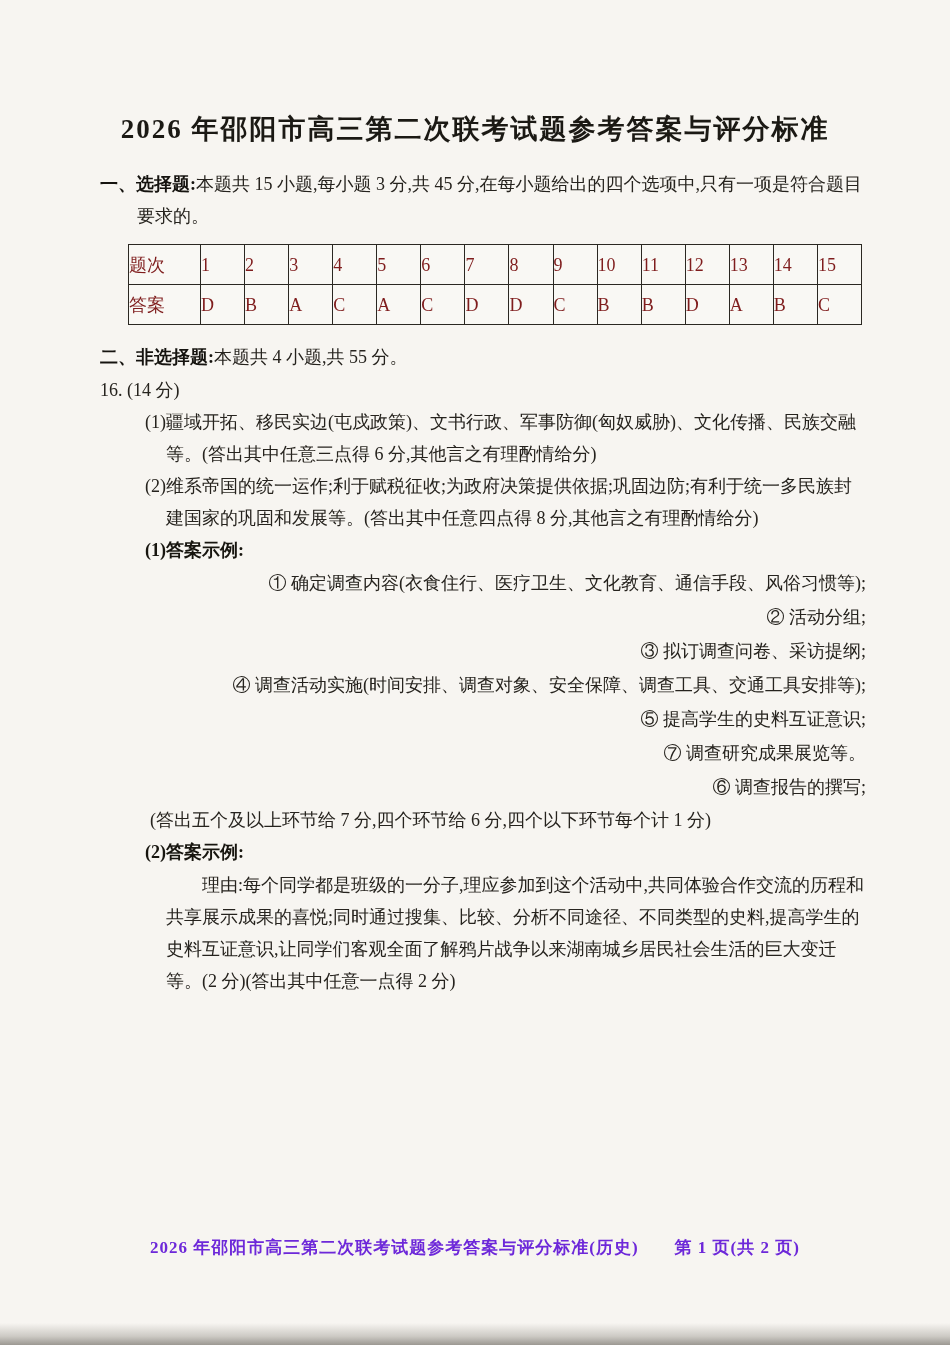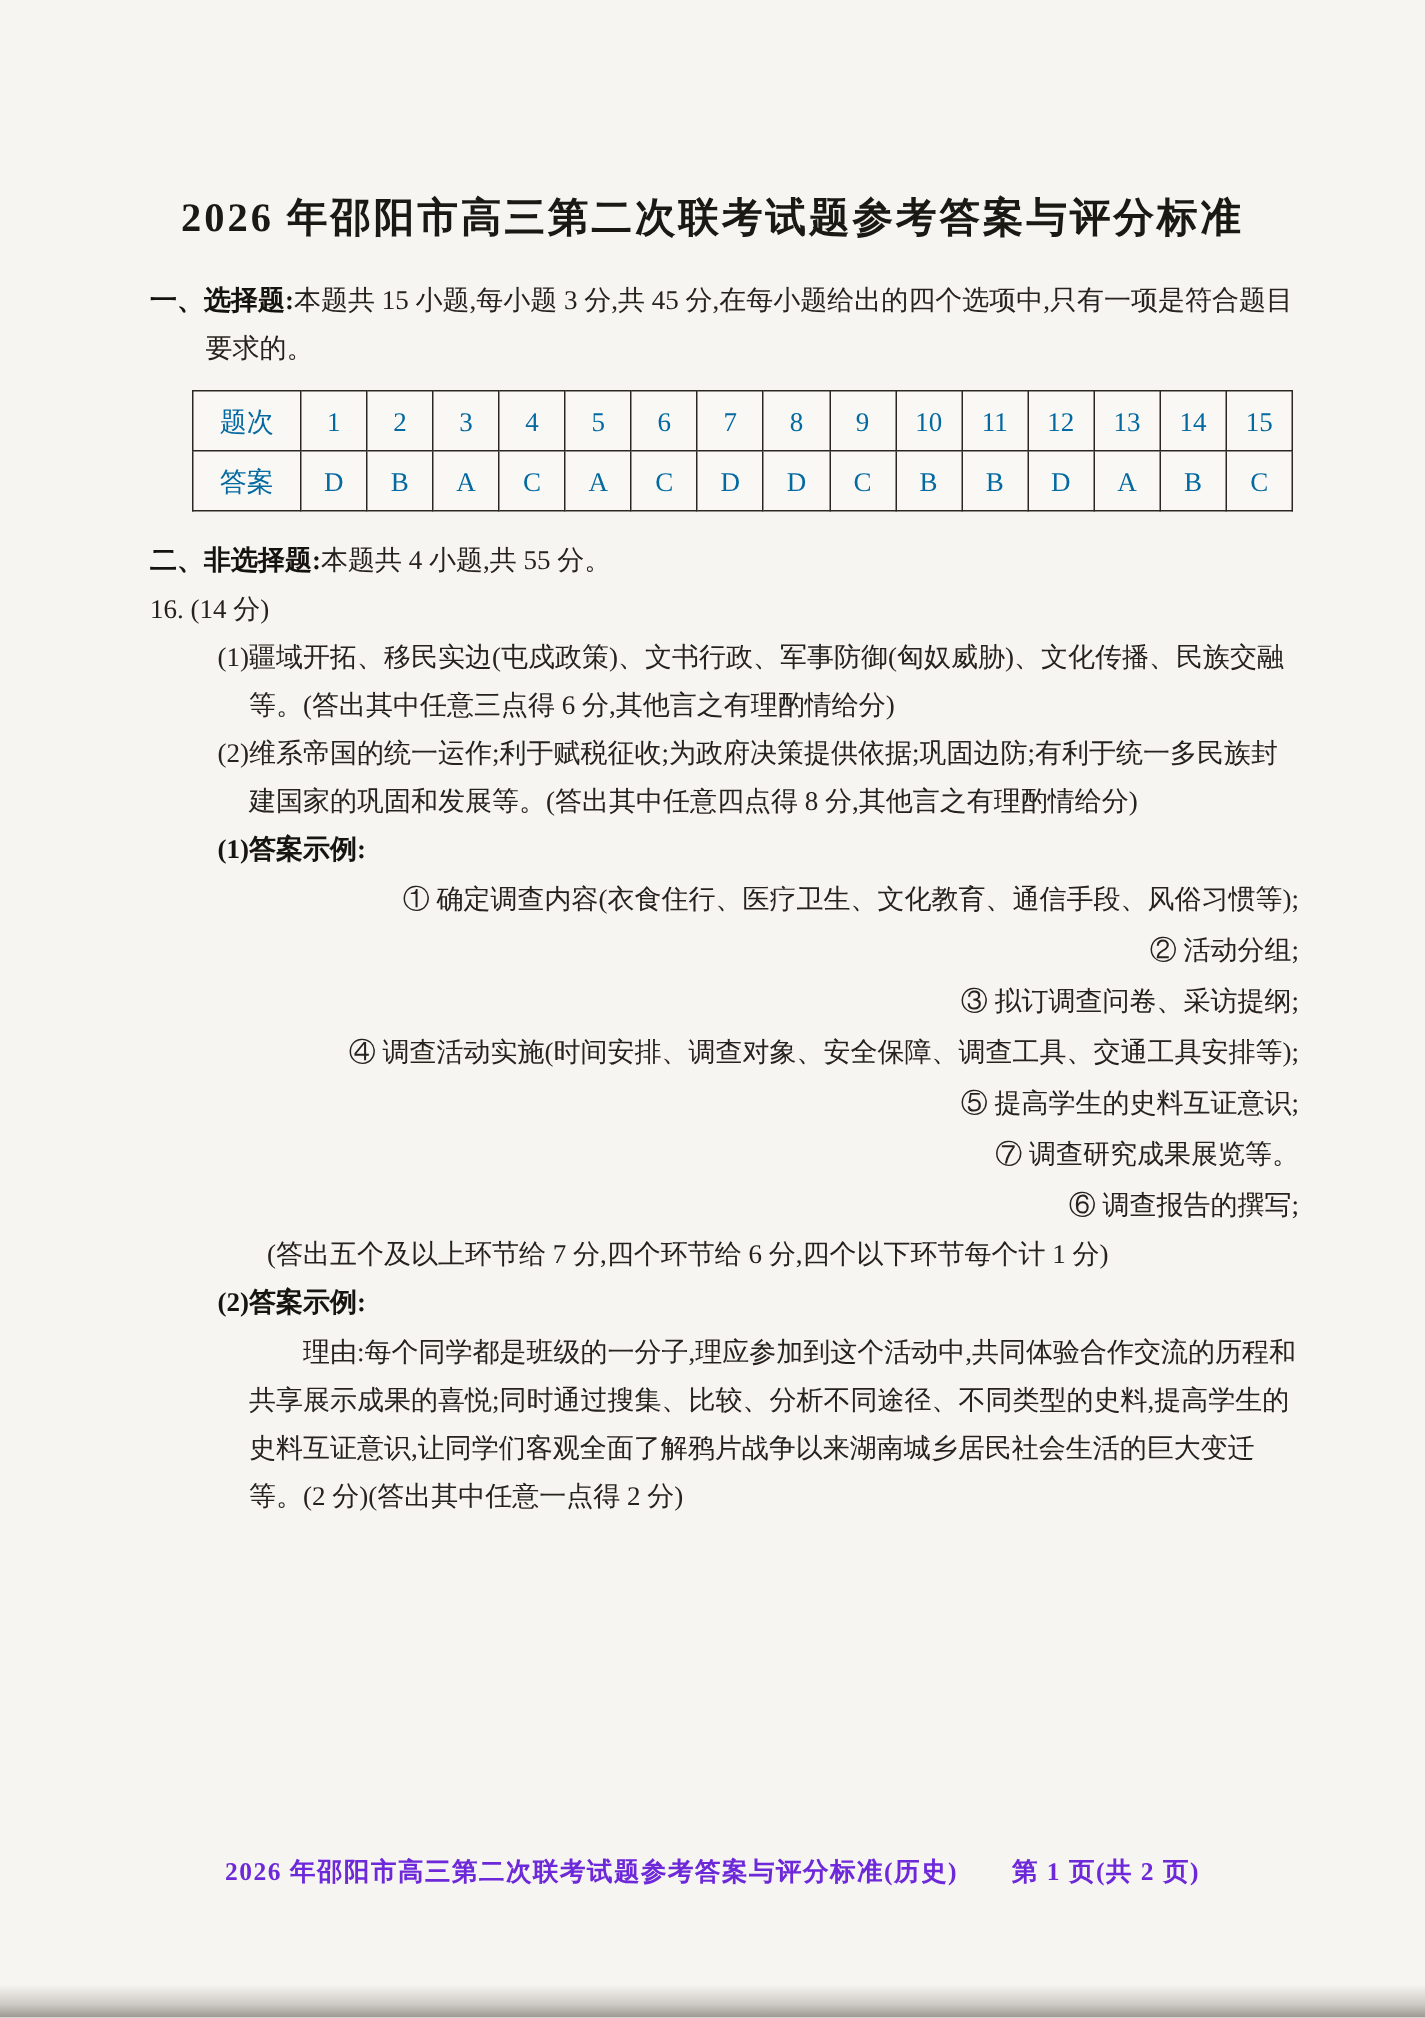--- a/index.html
+++ b/index.html
@@ -5,49 +5,49 @@
   * { margin:0; padding:0; box-sizing:border-box; }
   html,body { background:#cfccc7; }
   body { font-family:"Liberation Serif","DejaVu Serif",serif; }
   .page {
     position:relative; width:950px; height:1345px; margin:0 auto;
     background:#f7f5f1; color:#26231e; overflow:hidden;
   }
   .title {
     padding-top:110px; text-align:center;
     font-size:27px; font-weight:bold; letter-spacing:2px;
-    line-height:38px; color:#1b1914;margin-top:16px;
+    line-height:38px; color:#1b1914;
   }
   .subject {
     text-align:center; margin-top:8px;
     font-size:47px; font-weight:bold; line-height:60px; color:#15130f;
   }
   .content {
     margin:20px 84px 0 100px;
     font-size:18px; line-height:32px;
   }
   .sec-heading { padding-left:37px; text-indent:-37px; }
   .sec-heading .lbl { font-weight:bold; color:#15130f; }
   .sec2 { margin-top:16px; }
   table.answers {
     border-collapse:collapse; table-layout:fixed;
     width:734px; margin:12px 0 0 28px;
     background:#f9f8f4;
   }
   table.answers td {
-    border:1.7px solid #2b2822; text-align:center;
-    height:40px; font-size:18px; padding:0; color:#0369a1;
+    border:1.7px solid #2b2822; text-align:left;
+    height:40px; font-size:18px; padding:0; color:#7f1d1d;
   }
   table.answers td.rowlabel { width:72px; }
   .qnum { margin-top:1px; }
   .ans-para { margin-left:45px; padding-left:21px; text-indent:-21px; }
   .part-label { margin-left:45px; font-weight:bold; color:#17150f; }
   .steps { line-height:34px; }
   .step-item { margin-left:80px;text-align:right; }
-  .note { margin-left:78px; }
+  .note { margin-left:50px; }
   .detail-paras { margin-top:1px; }
   .indent-para { margin-left:66px; text-indent:36px; }
   .footer {
     position:absolute; left:0; right:0; bottom:86px;
     text-align:center; font-size:17px; font-weight:bold;
     color:#6d28d9; letter-spacing:1px;
   }
   .scan-shadow {
     position:absolute; left:0; right:0; bottom:0; height:22px;
     background:linear-gradient(to bottom, rgba(96,91,82,0) 0%, rgba(96,91,82,0.28) 60%, rgba(80,76,68,0.55) 100%);

